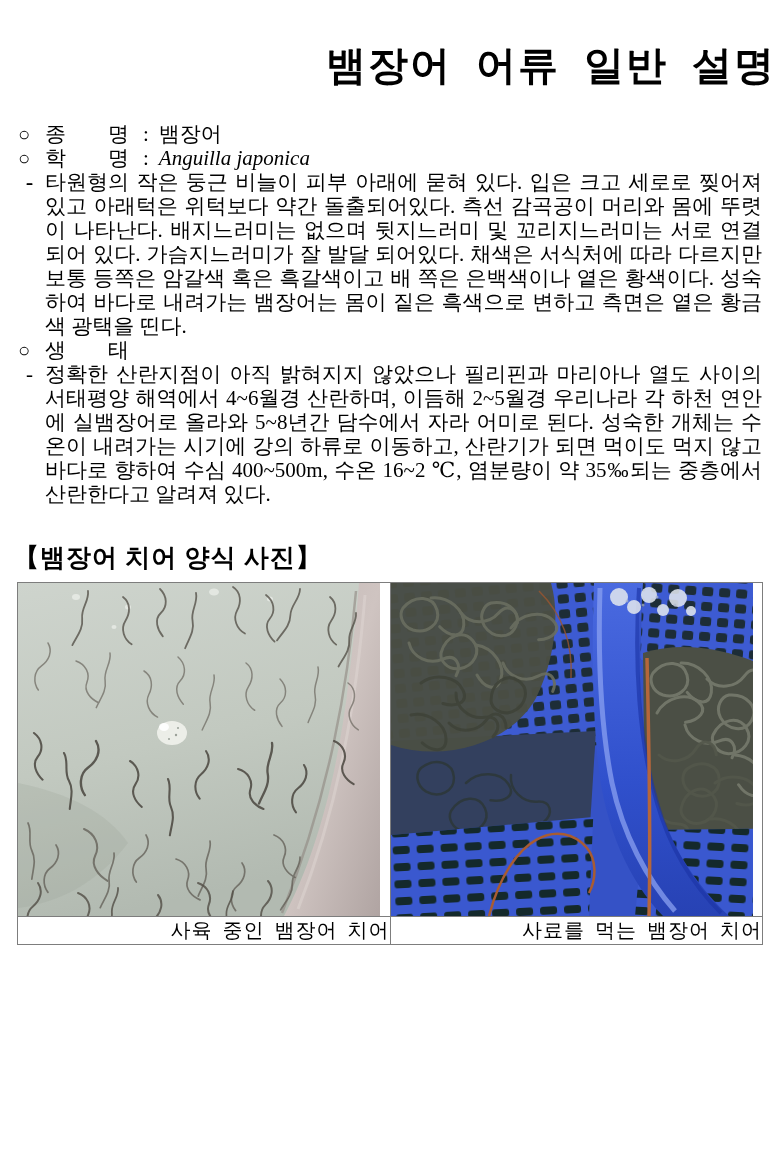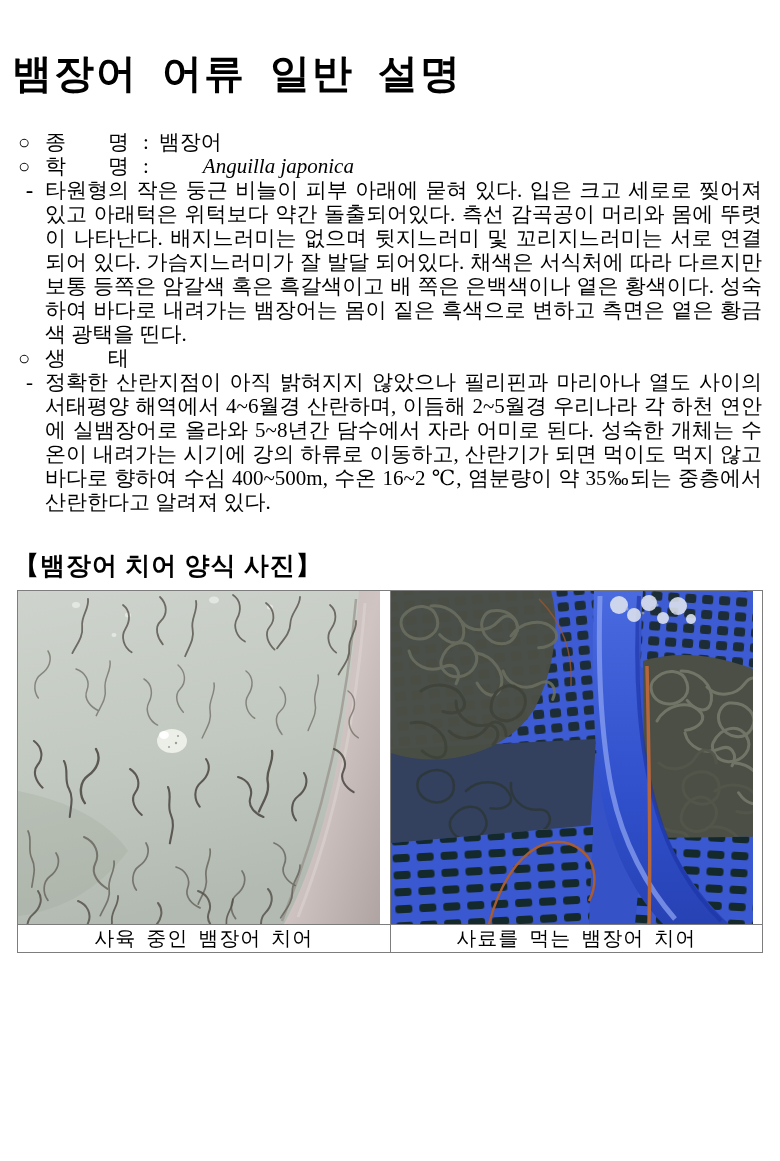--- a/index.html
+++ b/index.html
@@ -2,57 +2,58 @@
 <html lang="ko"><head>
 <meta charset="utf-8">
 <style>
   html,body{margin:0;padding:0;background:#ffffff;}
   body{
     width:780px;height:1161px;position:relative;overflow:hidden;
     font-family:"Liberation Serif","DejaVu Serif",serif;
     color:#000;
   }
   .page-title{
-    margin:12px;padding-top:36px;
-    text-align:left;
+    margin:4px;padding-top:36px;
+    text-align:right;
     font-size:40px;line-height:52px;font-weight:bold;
     letter-spacing:2px;word-spacing:12px;
   }
   .content{
     margin:30px 18px 0 18px;
     font-size:21px;line-height:24px;
   }
   .spec-line{white-space:nowrap;}
   .bullet{
     display:inline-block;width:27px;
     font-weight:bold;font-size:20px;
   }
   .spec-label{display:inline-block;}
   .spec-colon{display:inline-block;margin:0 10px 0 14px;}
   .spec-value{display:inline-block;}
-  .italic{font-style:italic;margin-left:44px;}
+  .italic{font-style:italic;}
   .dash-item{
     position:relative;margin:0;padding-left:27px;
     text-align:justify;
   }
   .dash-marker{position:absolute;left:8px;top:0;}
   .photo-heading{
     margin:36px 14px 0 14px;
     font-size:25px;line-height:32px;font-weight:bold;
     letter-spacing:1px;
   }
   table.photo-table{
     border-collapse:collapse;
     margin:8px 0 0 17px;
     width:746px;
     table-layout:fixed;
   }
   table.photo-table td{
     border:1px solid #7d7d7d;
     padding:0;
+    text-align:right;
   }
   td.photo-cell{padding:3px;background:#fff;}
   td.photo-cell svg{display:block;}
   td.caption-cell{
     height:23px;text-align:center;vertical-align:middle;
     font-size:20px;letter-spacing:1px;word-spacing:4px;
     background:#fff;
   }
 </style>
 </head>

